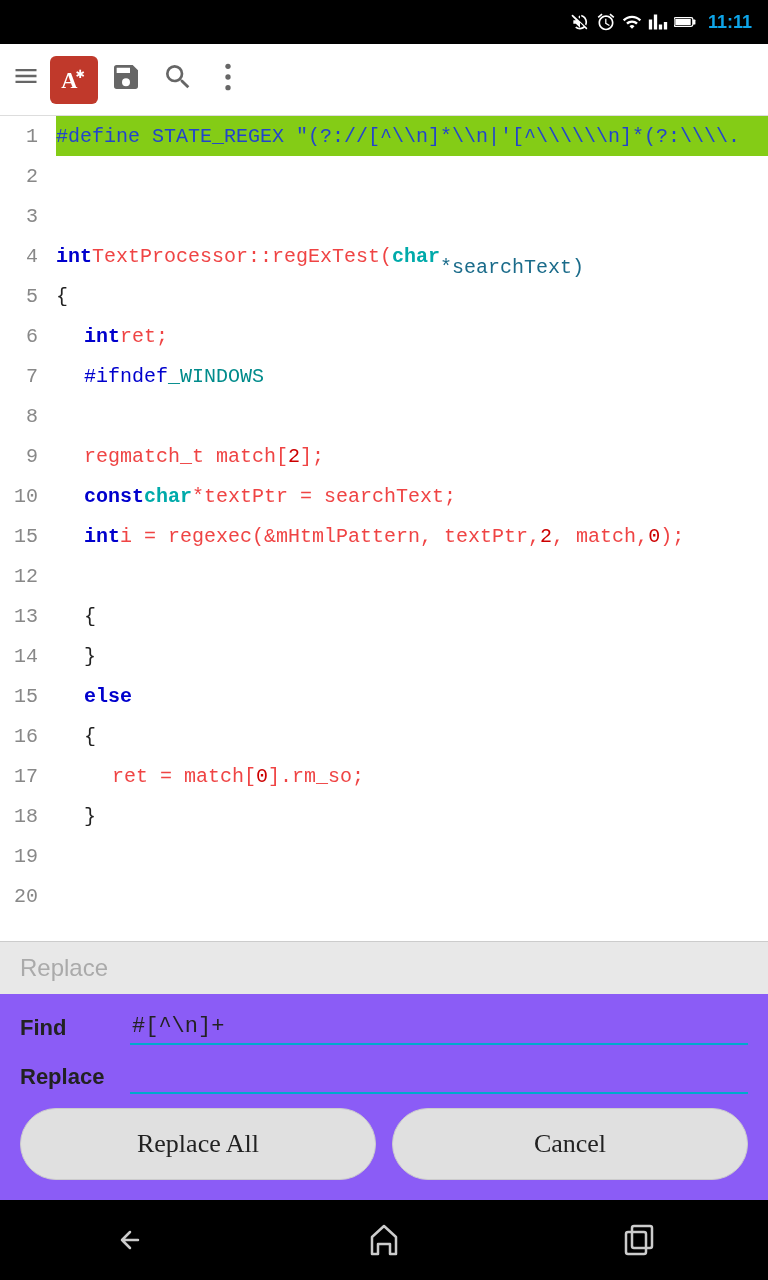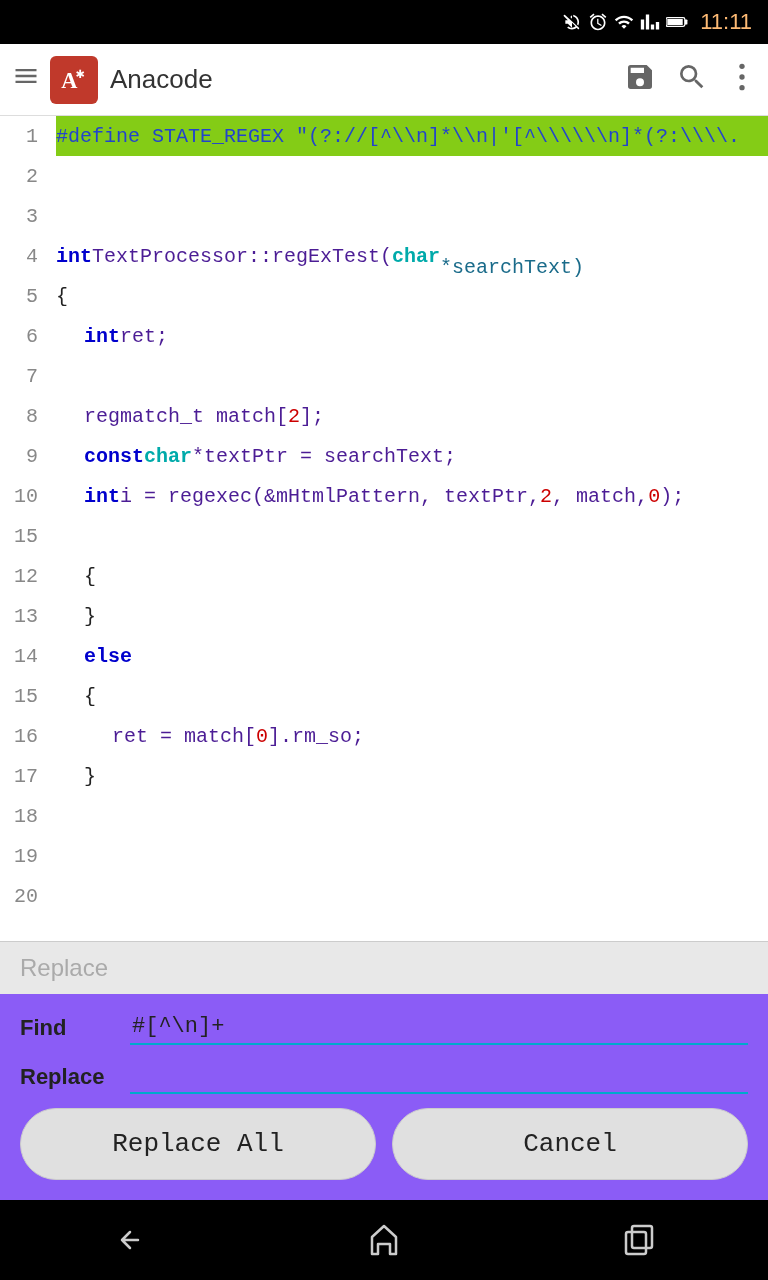--- a/index.html
+++ b/index.html
@@ -18,23 +18,23 @@
       background: #000;
       color: #fff;
       height: 44px;
       display: flex;
       align-items: center;
       justify-content: flex-end;
       padding: 0 16px;
       flex-shrink: 0;
     }
     .status-bar-time {
-      font-size: 22px;
-      font-weight: normal;
-      color: #fdba74;
+      font-size: 18px;
+      font-weight: bold;
+      color: #0ea5e9;
       font-family: sans-serif;
     }
     .status-bar-icons {
       display: flex;
       align-items: center;
       gap: 6px;
       margin-right: 10px;
     }
 
     
@@ -131,21 +131,21 @@
     }
 
     
     .kw-blue { color: #0000cd; font-weight: bold; }
     .kw-cyan { color: #00aaaa; font-weight: bold; }
     .kw-teal { color: #008b8b; }
     .define-line { color: #2244cc; }
     .preprocessor { color: #0000cd; }
     .number { color: #cc0000; }
     .param { color: #1a6b8a; margin-top: 22px; }
-    .normal { color: #4c1d95; }
+    .normal { color: #ef4444; }
 
     
     .highlight-line {
       background: #84cc16;
     }
 
     
     .replace-bar {
       background: #e8e8e8;
       padding: 12px 20px;
@@ -195,21 +195,21 @@
       gap: 16px;
       margin-top: 6px;
     }
     .btn {
       flex: 1;
       height: 72px;
       border-radius: 36px;
       border: 1px solid #ccc;
       background: #e0e0e0;
       font-size: 26px;
-      font-family: Liberation Mono, monospace;
+      font-family: Liberation Serif, serif;
       color: #222;
       cursor: pointer;
       display: flex;
       align-items: center;
       justify-content: center;
     }
 
     
     .bottom-nav {
       background: #000;
@@ -268,21 +268,20 @@
       <path d="M3 18h18v-2H3v2zm0-5h18v-2H3v2zm0-7v2h18V6H3z"></path>
     </svg>
   </div>
   <div class="app-bar-logo">
     <svg width="36" height="36" viewBox="0 0 40 40" fill="none">
       <text x="4" y="30" font-size="28" font-weight="bold" fill="#fff" font-family="serif">A</text>
 
       <text x="22" y="18" font-size="14" fill="#fff" font-family="sans-serif">✱</text>
     </svg>
   </div>
-  <div class="app-bar-title">Anacode</div>
   <div class="app-bar-actions">
     <div>
       <svg width="32" height="32" viewBox="0 0 24 24" fill="#666">
         <path d="M17 3H5a2 2 0 0 0-2 2v14a2 2 0 0 0 2 2h14a2 2 0 0 0 2-2V7l-4-4zm-5 16a3 3 0 1 1 0-6 3 3 0 0 1 0 6zm3-10H5V5h10v4z"></path>
       </svg>
     </div>
     <div>
       <svg width="32" height="32" viewBox="0 0 24 24" fill="#666">
         <path d="M15.5 14h-.79l-.28-.27A6.47 6.47 0 0 0 16 9.5 6.5 6.5 0 1 0 9.5 16c1.61 0 3.09-.59 4.23-1.57l.27.28v.79l5 4.99L20.49 19l-4.99-5zm-6 0A4.5 4.5 0 1 1 14 9.5 4.5 4.5 0 0 1 9.5 14z"></path>
       </svg>
@@ -331,20 +330,24 @@
           <span class="kw-blue">int</span>
           <span class="normal"> TextProcessor::regExTest(</span>
           <span class="kw-cyan">char</span>
           <span class="param"> *searchText)</span>
         </div>
         <div class="code-line">{</div>
         <div class="code-line" style="padding-left: 28px;">
           <span class="kw-blue">int</span>
           <span class="normal"> ret;</span>
         </div>
+        <div class="code-line" style="padding-left: 28px;">
+          <span class="preprocessor">#ifndef</span>
+          <span class="kw-teal"> _WINDOWS</span>
+        </div>
         <div class="code-line"></div>
         <div class="code-line" style="padding-left: 28px;">
           <span class="normal">regmatch_t match[</span>
           <span class="number">2</span>
           <span class="normal">];</span>
         </div>
         <div class="code-line" style="padding-left: 28px;">
           <span class="kw-blue">const</span>
           <span class="normal"> </span>
           <span class="kw-cyan">char</span>

